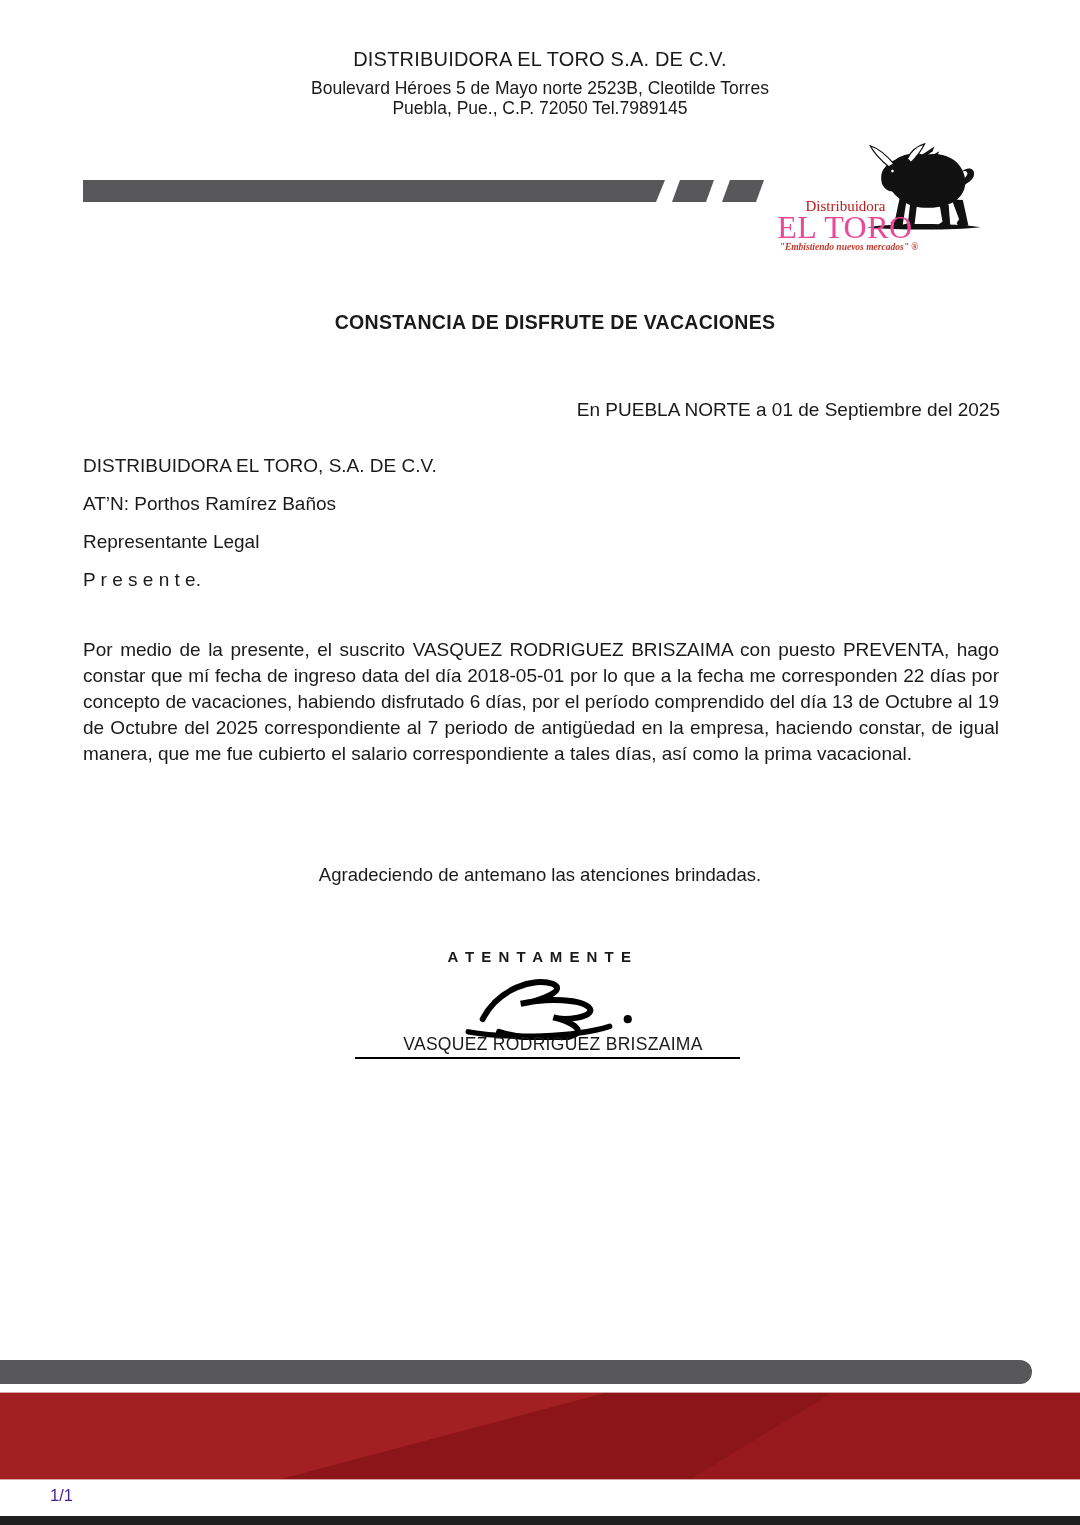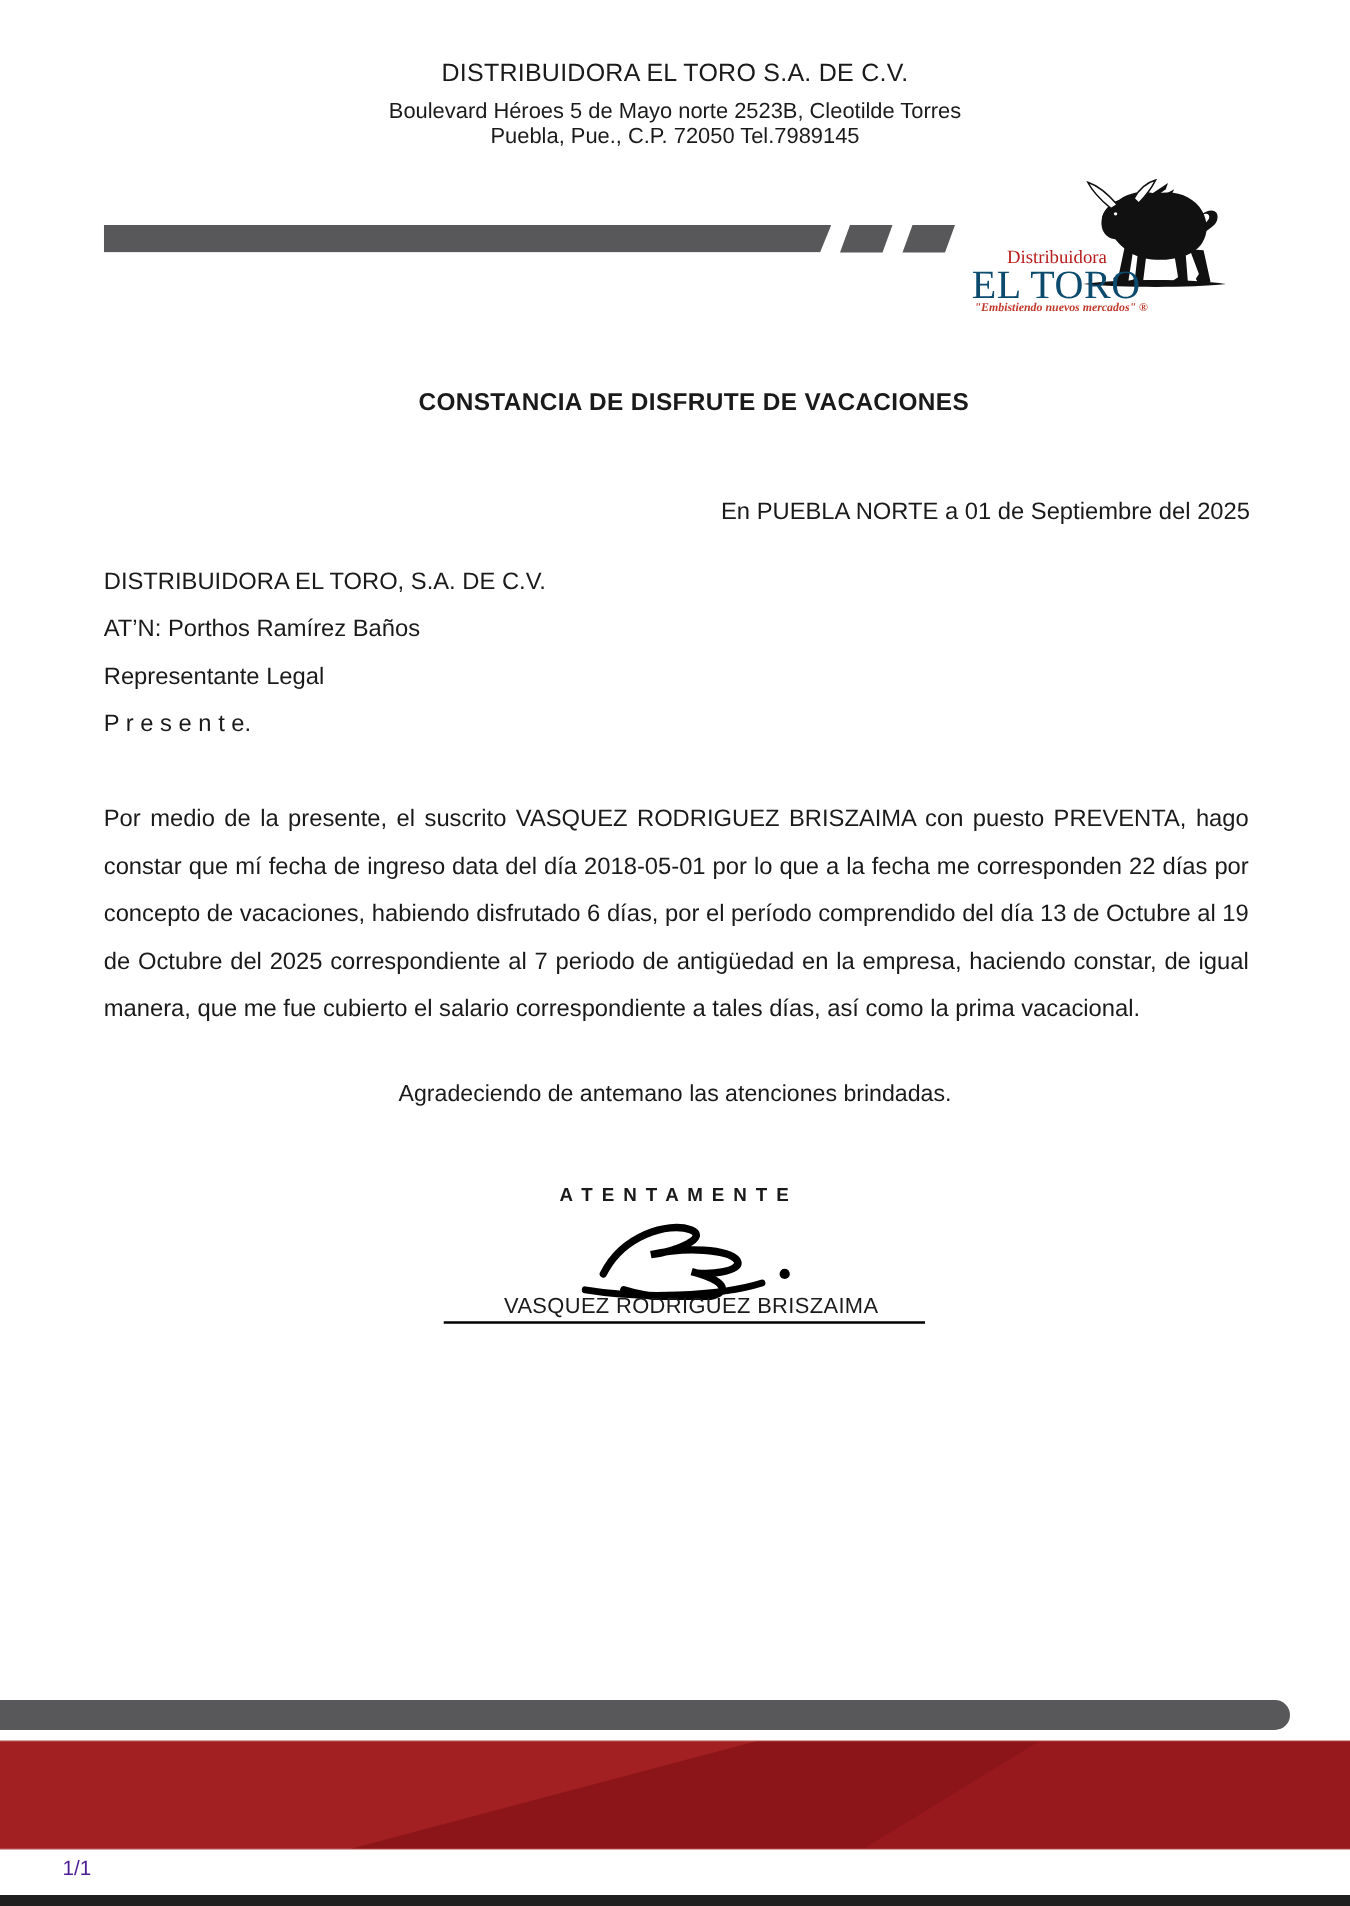--- a/index.html
+++ b/index.html
@@ -30,36 +30,36 @@
   .topbar-seg2{left:726px;width:34px;}
 
   
   .logo-box{top:126px;left:760px;width:230px;height:132px;}
   .logo-distribuidora{
     top:72px;left:8px;width:155px;text-align:center;
     font-family:"Liberation Serif", serif;font-size:15px;color:#b91c1c;
   }
   .logo-name{
     top:83px;left:0px;width:170px;text-align:center;
-    font-family:"Liberation Serif", serif;font-size:32px;color:#0c4a6e;letter-spacing:0.5px;
+    font-family:"Liberation Serif", serif;font-size:32px;color:#ec4899;letter-spacing:0.5px;
   }
   .logo-tagline{
     top:116px;left:0px;width:178px;text-align:center;
     font-family:"Liberation Serif", serif;font-style:italic;
     font-size:9.5px;color:#c0392b;font-weight:bold;
   }
   .bull-svg{top:0;left:88px;width:142px;height:126px;}
 
   
   .doc-title{top:311px;left:0;width:100%;text-align:center;font-size:19.5px;font-weight:bold;letter-spacing:.3px;padding-left:15px;}
   .date-line{top:399px;right:80px;font-size:19px;}
   .recipient{top:447px;left:83px;font-size:19px;line-height:38px;}
   .body-par{
     top:637px;left:83px;width:916px;
-    font-size:19px;line-height:38px;text-align:justify;
+    font-size:19px;line-height:26px;text-align:justify;
   }
   .closing{top:864px;left:0;width:100%;text-align:center;font-size:18.5px;}
   .salutation{top:948px;left:0;width:100%;text-align:center;font-size:15px;font-weight:bold;letter-spacing:1.5px;}
   .sig-svg{top:972px;left:455px;width:195px;height:68px;}
   .signer-name{top:1034px;left:0;width:100%;text-align:center;font-size:17.5px;letter-spacing:.3px;padding-left:13px;}
   .signer-line{top:1057px;left:355px;width:385px;height:0;border-top:2px solid #000;}
 
   
   .footer-graybar{
     top:1360px;left:0;width:1032px;height:24px;

